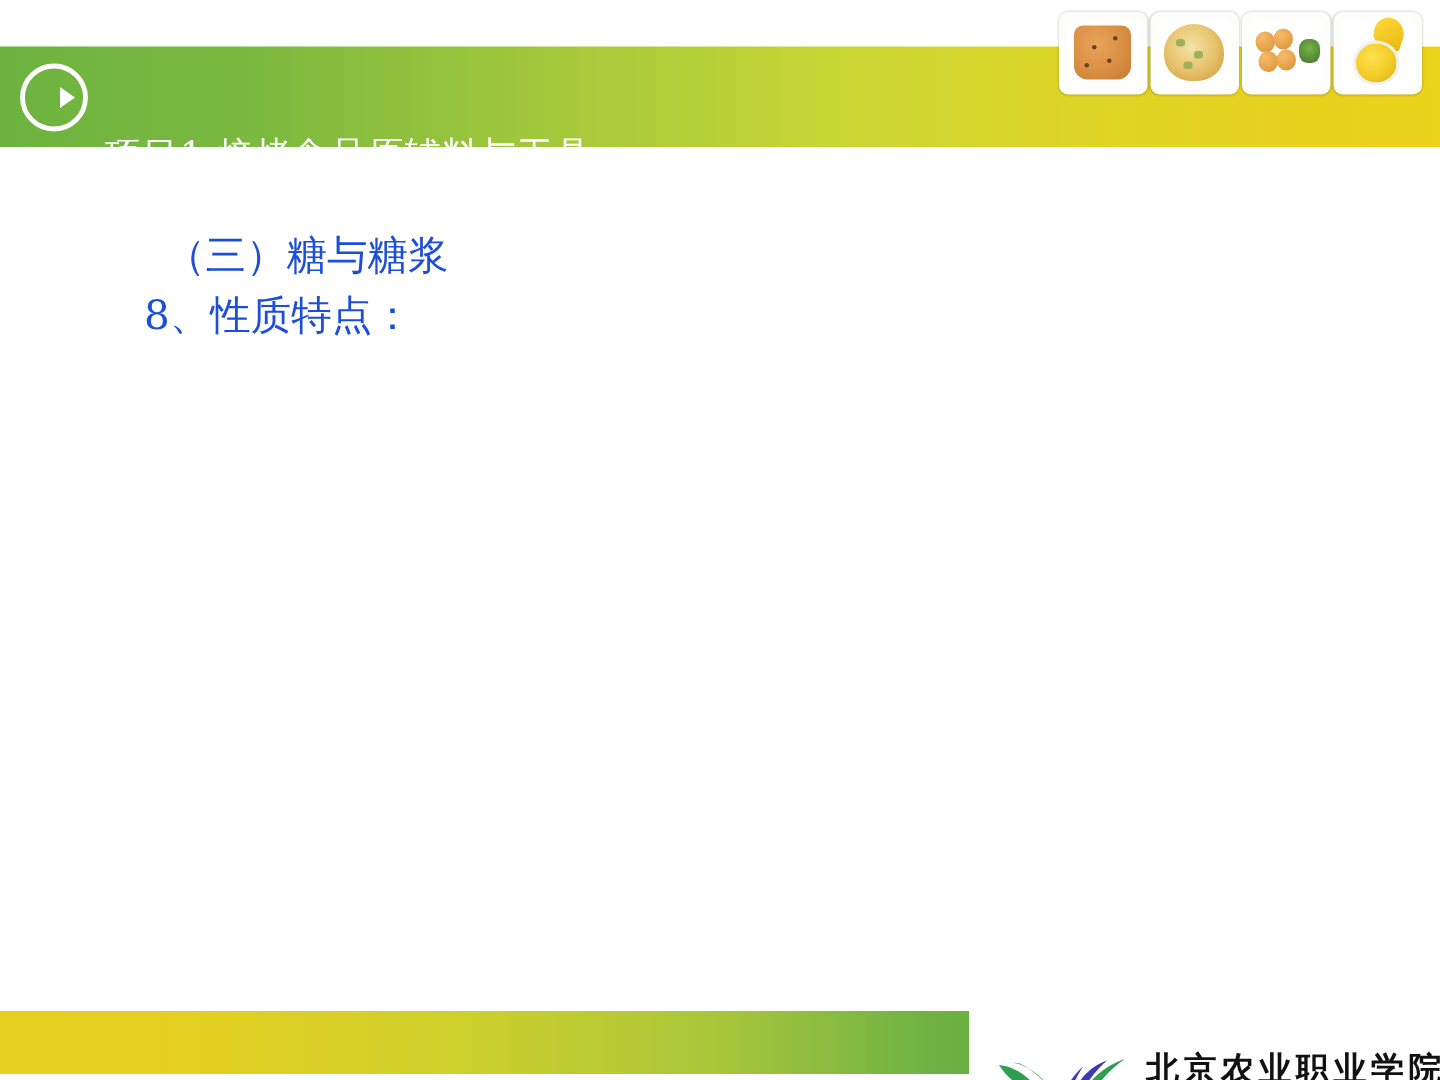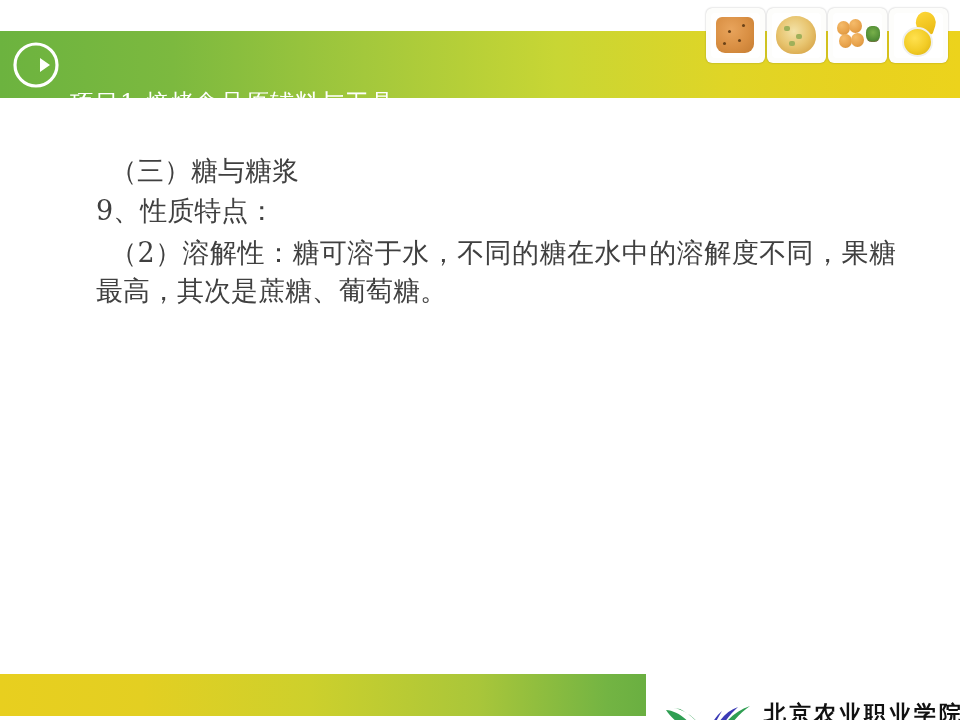--- a/index.html
+++ b/index.html
@@ -149,21 +149,21 @@
     background: linear-gradient(135deg, #ffd93b, #e9b912);
     transform: rotate(18deg);
   }
 
   
   #content-body {
     position: absolute;
     left: 96px;
     top: 152px;
     width: 800px;
-    color: #404040;
+    color: #1d4ed8;
     font-family: "DejaVu Serif", "Liberation Serif", serif;
   }
   .para {
     font-size: 27px;
     line-height: 38px;
     margin: 0;
     text-align: justify;
     text-justify: inter-character;
     font-weight: normal;
     letter-spacing: 0px;
@@ -283,22 +283,21 @@
 
     <div class="food-thumb thumb-spoon">
       <div class="plate"></div>
       <div class="handle"></div>
       <div class="bowl"></div>
     </div>
   </div>
 
   <div id="content-body">
     <p class="para p-title indent">（三）糖与糖浆</p>
-    <p class="para p-sub">9、性质特点：</p>
-    <p class="para p-item2 indent">（2）溶解性：糖可溶于水，不同的糖在水中的溶解度不同，果糖最高，其次是蔗糖、葡萄糖。</p>
+    <p class="para p-sub">8、性质特点：</p>
   </div>
 
   <div id="footer-bar"></div>
 
   <div id="footer-logo">
     <span id="footer-logo-mark">
       <svg width="95" height="46" viewBox="0 0 95 46" aria-hidden="true">
         <path d="M2 8 C 14 9, 28 18, 40 44 C 40 44, 30 30, 16 22 C 10 18, 5 13, 2 8 Z" fill="#2f9e52"></path>
         <path d="M9 6 C 24 8, 38 20, 47 44 C 42 28, 30 14, 16 7 Z" fill="#2f9e52"></path>
         <path d="M47 44 C 50 22, 60 10, 74 5 C 64 14, 55 26, 50 44 Z" fill="#3b3bb5"></path>

